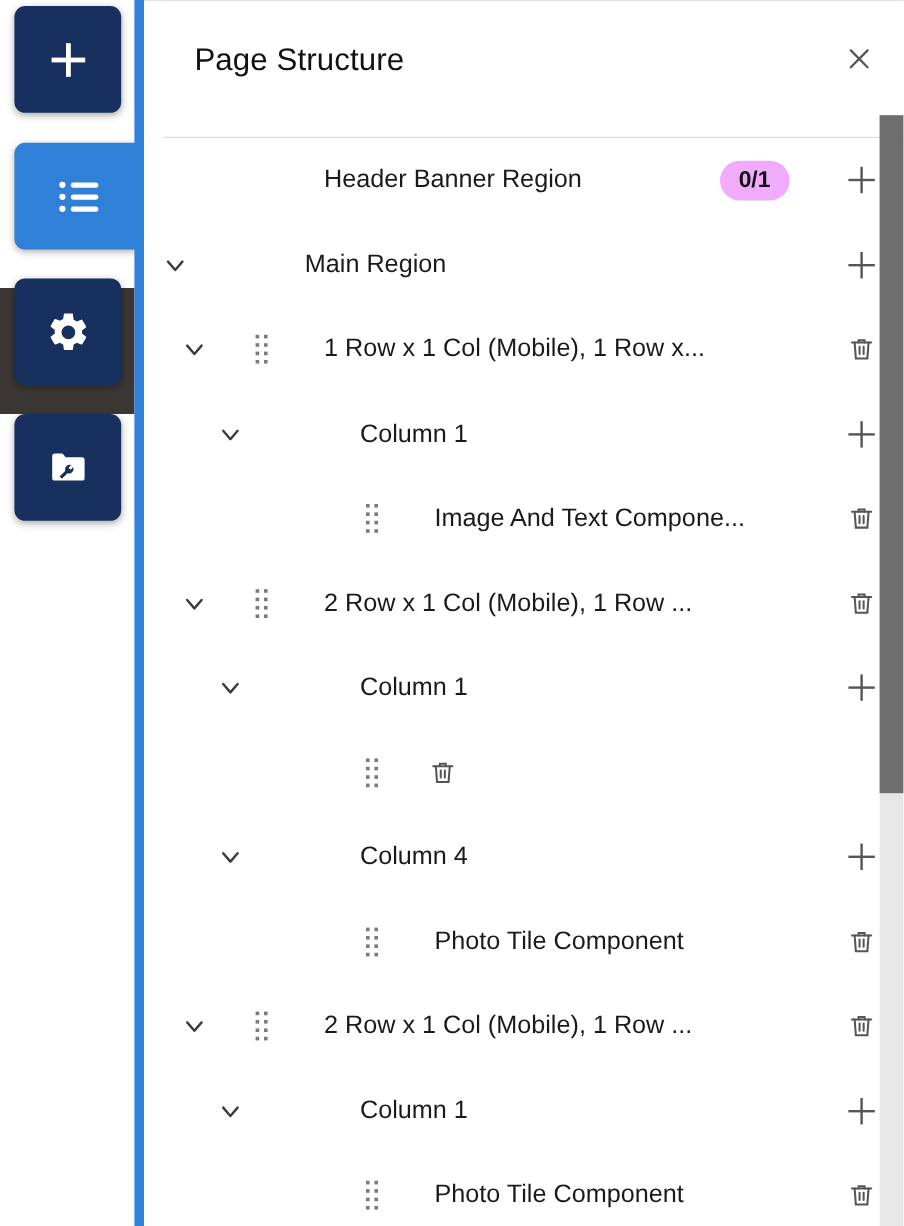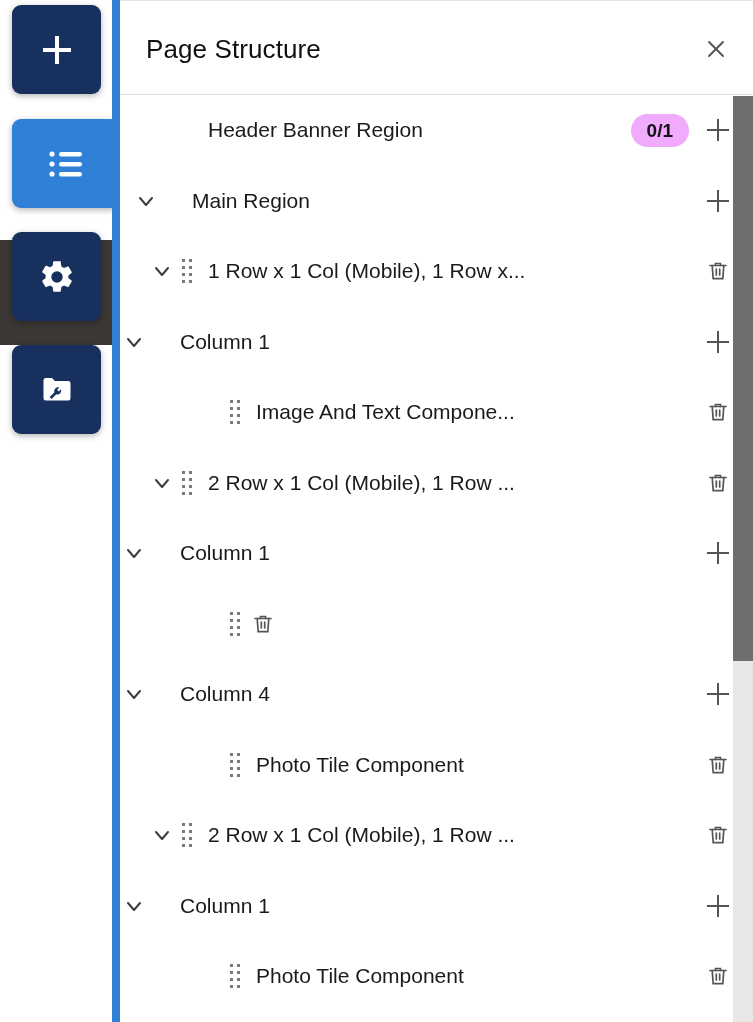--- a/index.html
+++ b/index.html
@@ -70,23 +70,24 @@
     width: 633px;
     height: 1022px;
     background: #ffffff;
     border-top: 1px solid #e4e4e4;
     box-sizing: border-box;
     overflow: hidden;
   }
 
   #panel-header {
     position: relative;
-    height: 94px;
+    height: 114px;
     border-bottom: 1px solid #dcdcdc;
     box-sizing: border-box;
+    margin-left: 16px;
   }
   #panel-title {
     position: absolute;
     left: 26px;
     top: 33px;
     font-size: 26px;
     color: #111111;
     letter-spacing: 0.1px;
   }
   #panel-close {
@@ -107,20 +108,21 @@
     height: 928px;
     overflow: hidden;
   }
   .tree-row {
     position: relative;
     height: 70.5px;
     display: flex;
     align-items: center;
     padding-right: 18px;
     box-sizing: border-box;
+    gap: 31px;
   }
   .chev {
     width: 28px;
     height: 28px;
     flex: 0 0 28px;
     display: flex;
     align-items: center;
     justify-content: center;
     cursor: pointer;
   }
@@ -167,22 +169,22 @@
     height: 34px;
     display: flex;
     align-items: center;
     justify-content: center;
     cursor: pointer;
   }
 
   
   .ind-0 { padding-left: 12px; }
   .ind-1 { padding-left: 28px; }
-  .ind-2 { }
-  .ind-3 { padding-left: 76px; }
+  .ind-2 { padding-left: 58px; }
+  .ind-3 { padding-left: 120px; }
 
   
   #scroll-track {
     position: absolute;
     right: 0;
     top: 95px;
     width: 20px;
     height: 927px;
     background: #e7e7e7;
   }

